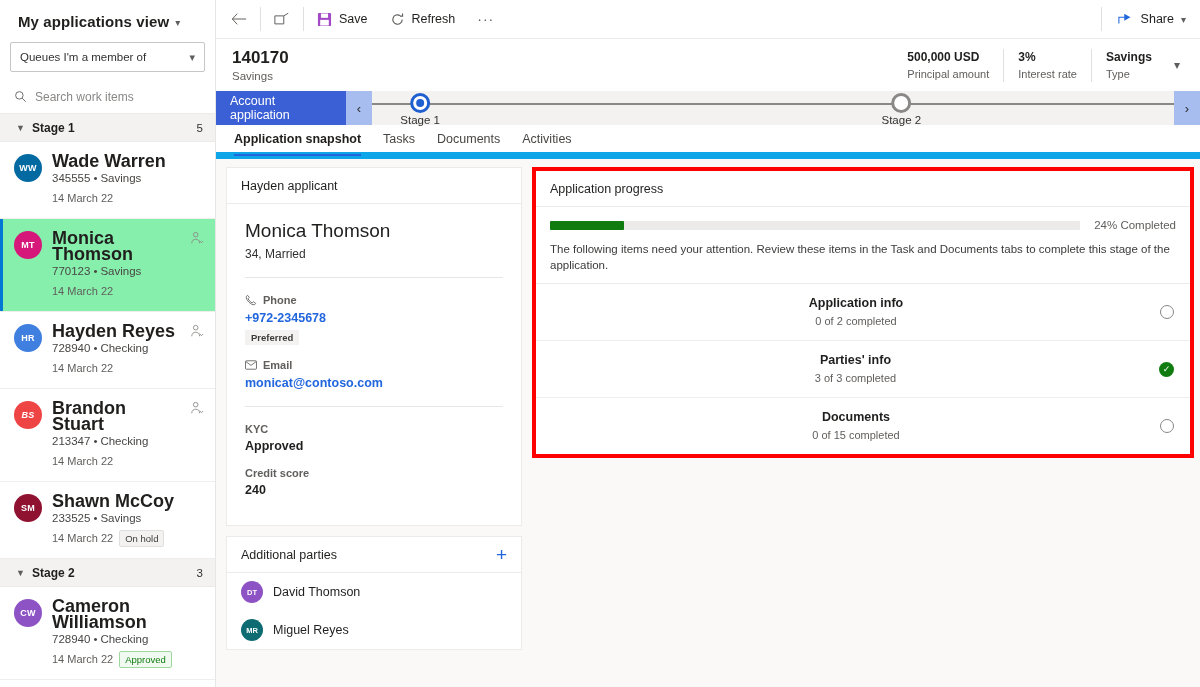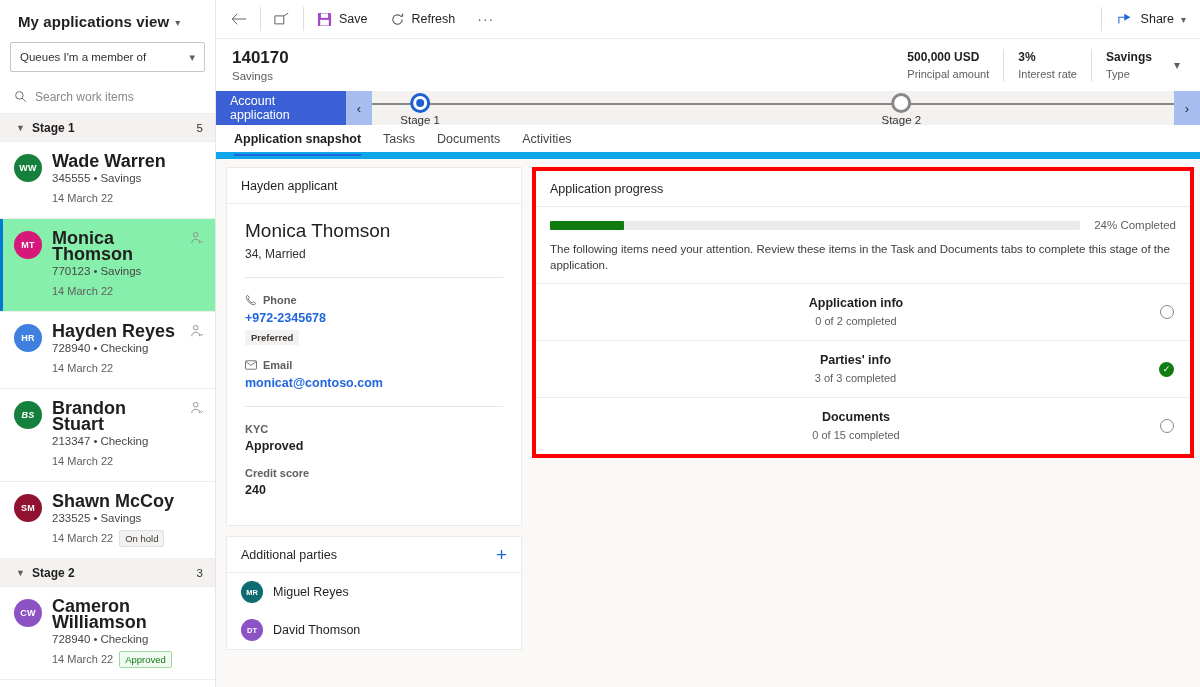--- a/index.html
+++ b/index.html
@@ -204,21 +204,21 @@
       <span class="ph">Search work items</span>
     </div>
 
     <div class="wi-list" id="wi-list">
         <div class="group-header">
           <span class="gh-chev">▼</span>
           <span class="gh-title">Stage 1</span>
           <span class="gh-count">5</span>
         </div>
         <div class="work-item">
-          <div class="avatar" style="background: #15803d;">WW</div>
+          <div class="avatar" style="background: #0369a1;">WW</div>
           <div class="wi-body">
             <div class="wi-name">Wade Warren</div>
             <div class="wi-sub">345555<span class="dot">•</span>Savings</div>
             <div class="wi-meta">
               <span>14 March 22</span>
             </div>
           </div>
           <div class="wi-icon"></div>
         </div>
         <div class="work-item selected">
@@ -249,21 +249,21 @@
           </div>
           <div class="wi-icon">
             <svg width="14" height="14" viewBox="0 0 16 16">
               <circle cx="6.5" cy="4.2" r="2.6" fill="none" stroke="#8a8886" stroke-width="1"></circle>
               <path d="M2 14 c0-3 2-4.6 4.5-4.6 c2.5 0 4.5 1.6 4.5 4.6" fill="none" stroke="#8a8886" stroke-width="1"></path>
               <path d="M11 11 l2 2.4 l2-2" fill="none" stroke="#8a8886" stroke-width="1"></path>
             </svg>
           </div>
         </div>
         <div class="work-item">
-          <div class="avatar" style="background: #15803d; font-style: italic;">BS</div>
+          <div class="avatar" style="background: #ef4444; font-style: italic;">BS</div>
           <div class="wi-body">
             <div class="wi-name">Brandon Stuart</div>
             <div class="wi-sub">213347<span class="dot">•</span>Checking</div>
             <div class="wi-meta">
               <span>14 March 22</span>
             </div>
           </div>
           <div class="wi-icon">
             <svg width="14" height="14" viewBox="0 0 16 16">
               <circle cx="6.5" cy="4.2" r="2.6" fill="none" stroke="#8a8886" stroke-width="1"></circle>
@@ -469,26 +469,26 @@
           </div>
         </div>
 
         <div class="card">
           <div class="card-head">
             <span>Additional parties</span>
             <span class="plus">+</span>
           </div>
           <div id="parties-list">
               <div class="party-row">
+                <div class="party-avatar" style="background: rgb(141, 82, 196);">DT</div>
+                <div class="party-name">David Thomson</div>
+              </div>
+              <div class="party-row">
                 <div class="party-avatar" style="background: rgb(15, 107, 114);">MR</div>
                 <div class="party-name">Miguel Reyes</div>
-              </div>
-              <div class="party-row">
-                <div class="party-avatar" style="background: rgb(141, 82, 196);">DT</div>
-                <div class="party-name">David Thomson</div>
               </div>
             </div>
         </div>
       </div>
 
       <div class="col-right">
         <div class="progress-wrap" id="progress-card" style="border-color: rgb(255, 0, 0);">
           <div class="prog-head">Application progress</div>
           <div class="prog-top">
             <div class="bar-row">

